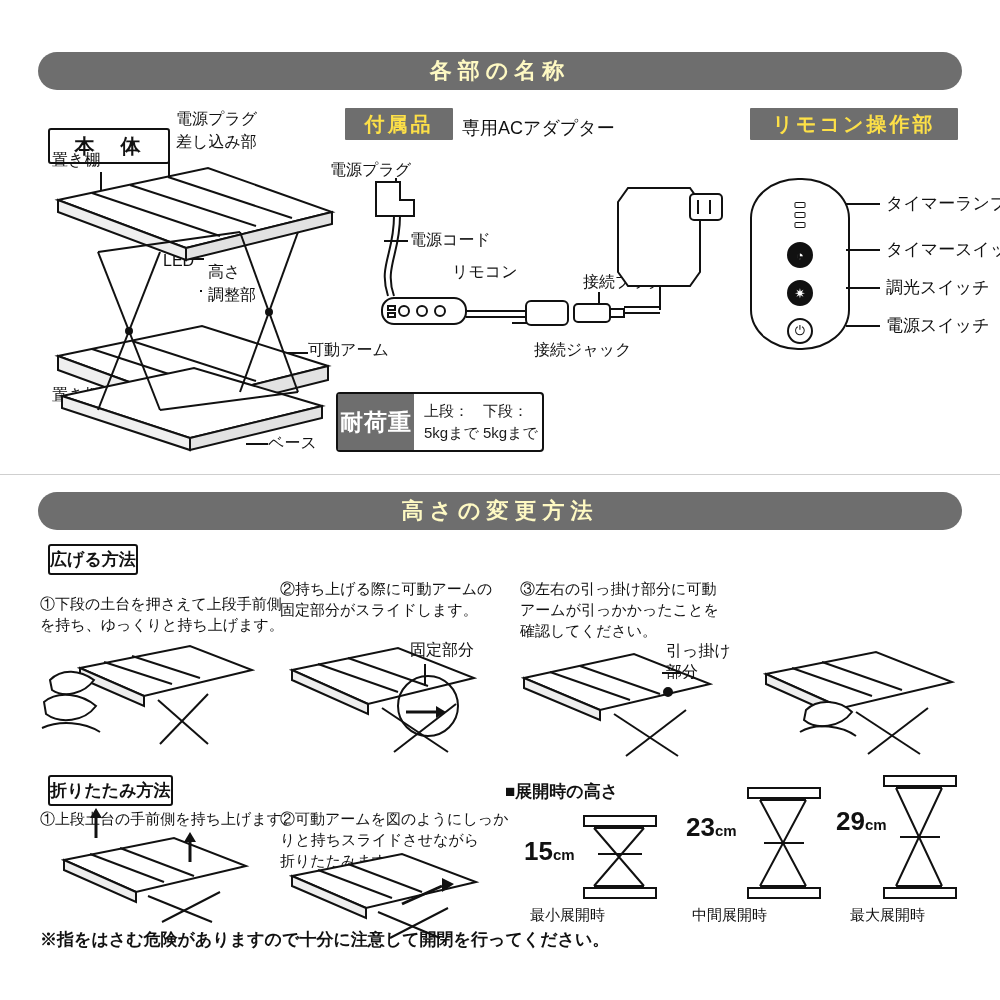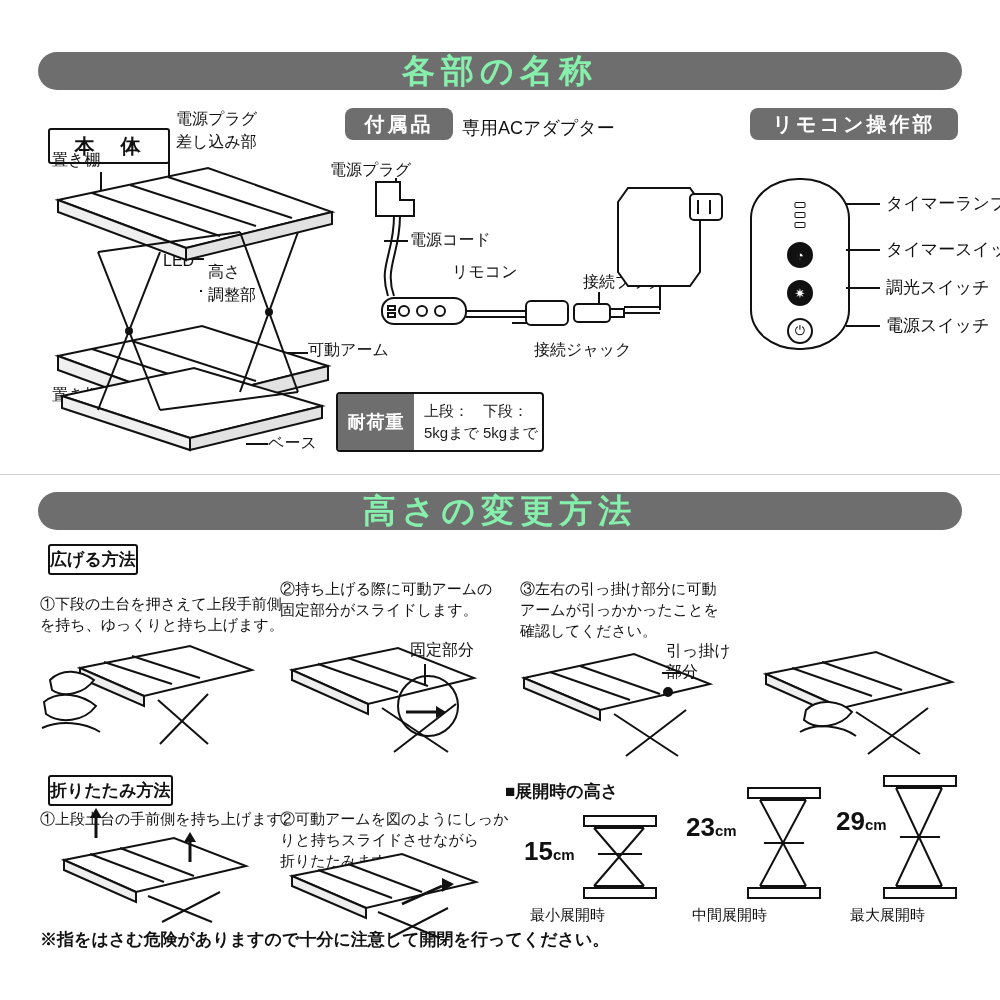--- a/index.html
+++ b/index.html
@@ -10,38 +10,38 @@
     color:#1a1a1a;
     position:relative;
     overflow:hidden;
   }
   .page{position:relative;width:1000px;height:1000px;}
 
   
   .banner{
     position:absolute;
     background:#6e6e6e;
-    color:#86efac;
+    color:#fef9c3;
     border-radius:22px;
     text-align:center;
-    font-size:33px;
+    font-size:22px;
     font-weight:bold;
     letter-spacing:6px;
     line-height:38px;
     height:38px;
   }
   #banner1{left:38px;top:52px;width:924px;}
   #banner2{left:38px;top:492px;width:924px;}
 
   
   .pill{
     position:absolute;
     background:#6e6e6e;
-    color:#ffffff;
-    border-radius:8px;
+    color:#fde047;
+    border-radius:1px;
     font-size:20px;
     font-weight:bold;
     text-align:center;
     line-height:32px;
     height:32px;
     letter-spacing:3px;
   }
   #pill-honta{left:48px;top:112px;width:118px;background:#fff;color:#111;border:2px solid #111;border-radius:3px;margin-top:16px;}
   #pill-fuzoku{left:345px;top:108px;width:108px;}
   #pill-remocon{left:750px;top:108px;width:208px;}
@@ -65,21 +65,21 @@
   
   .ln{position:absolute;background:#111;}
 
   
   #load-box{
     position:absolute;left:336px;top:392px;width:204px;height:56px;
     border:2px solid #111;border-radius:4px;background:#fff;
     display:flex;align-items:center;
   }
   #load-tag{
-    background:#6e6e6e;color:#fff;font-size:18px;font-weight:bold;
+    background:#6e6e6e;color:#fff;font-size:23px;font-weight:bold;
     width:76px;height:100%;display:flex;align-items:center;justify-content:center;
     letter-spacing:1px;
   }
   #load-vals{flex:1;display:flex;flex-direction:row;justify-content:center;padding-left:10px;}
   #load-vals div{font-size:15px;line-height:22px;}
 
   
   #remote-wrap{position:absolute;left:742px;top:170px;width:230px;height:190px;}
   #remote-body{
     position:absolute;left:8px;top:8px;width:96px;height:168px;

